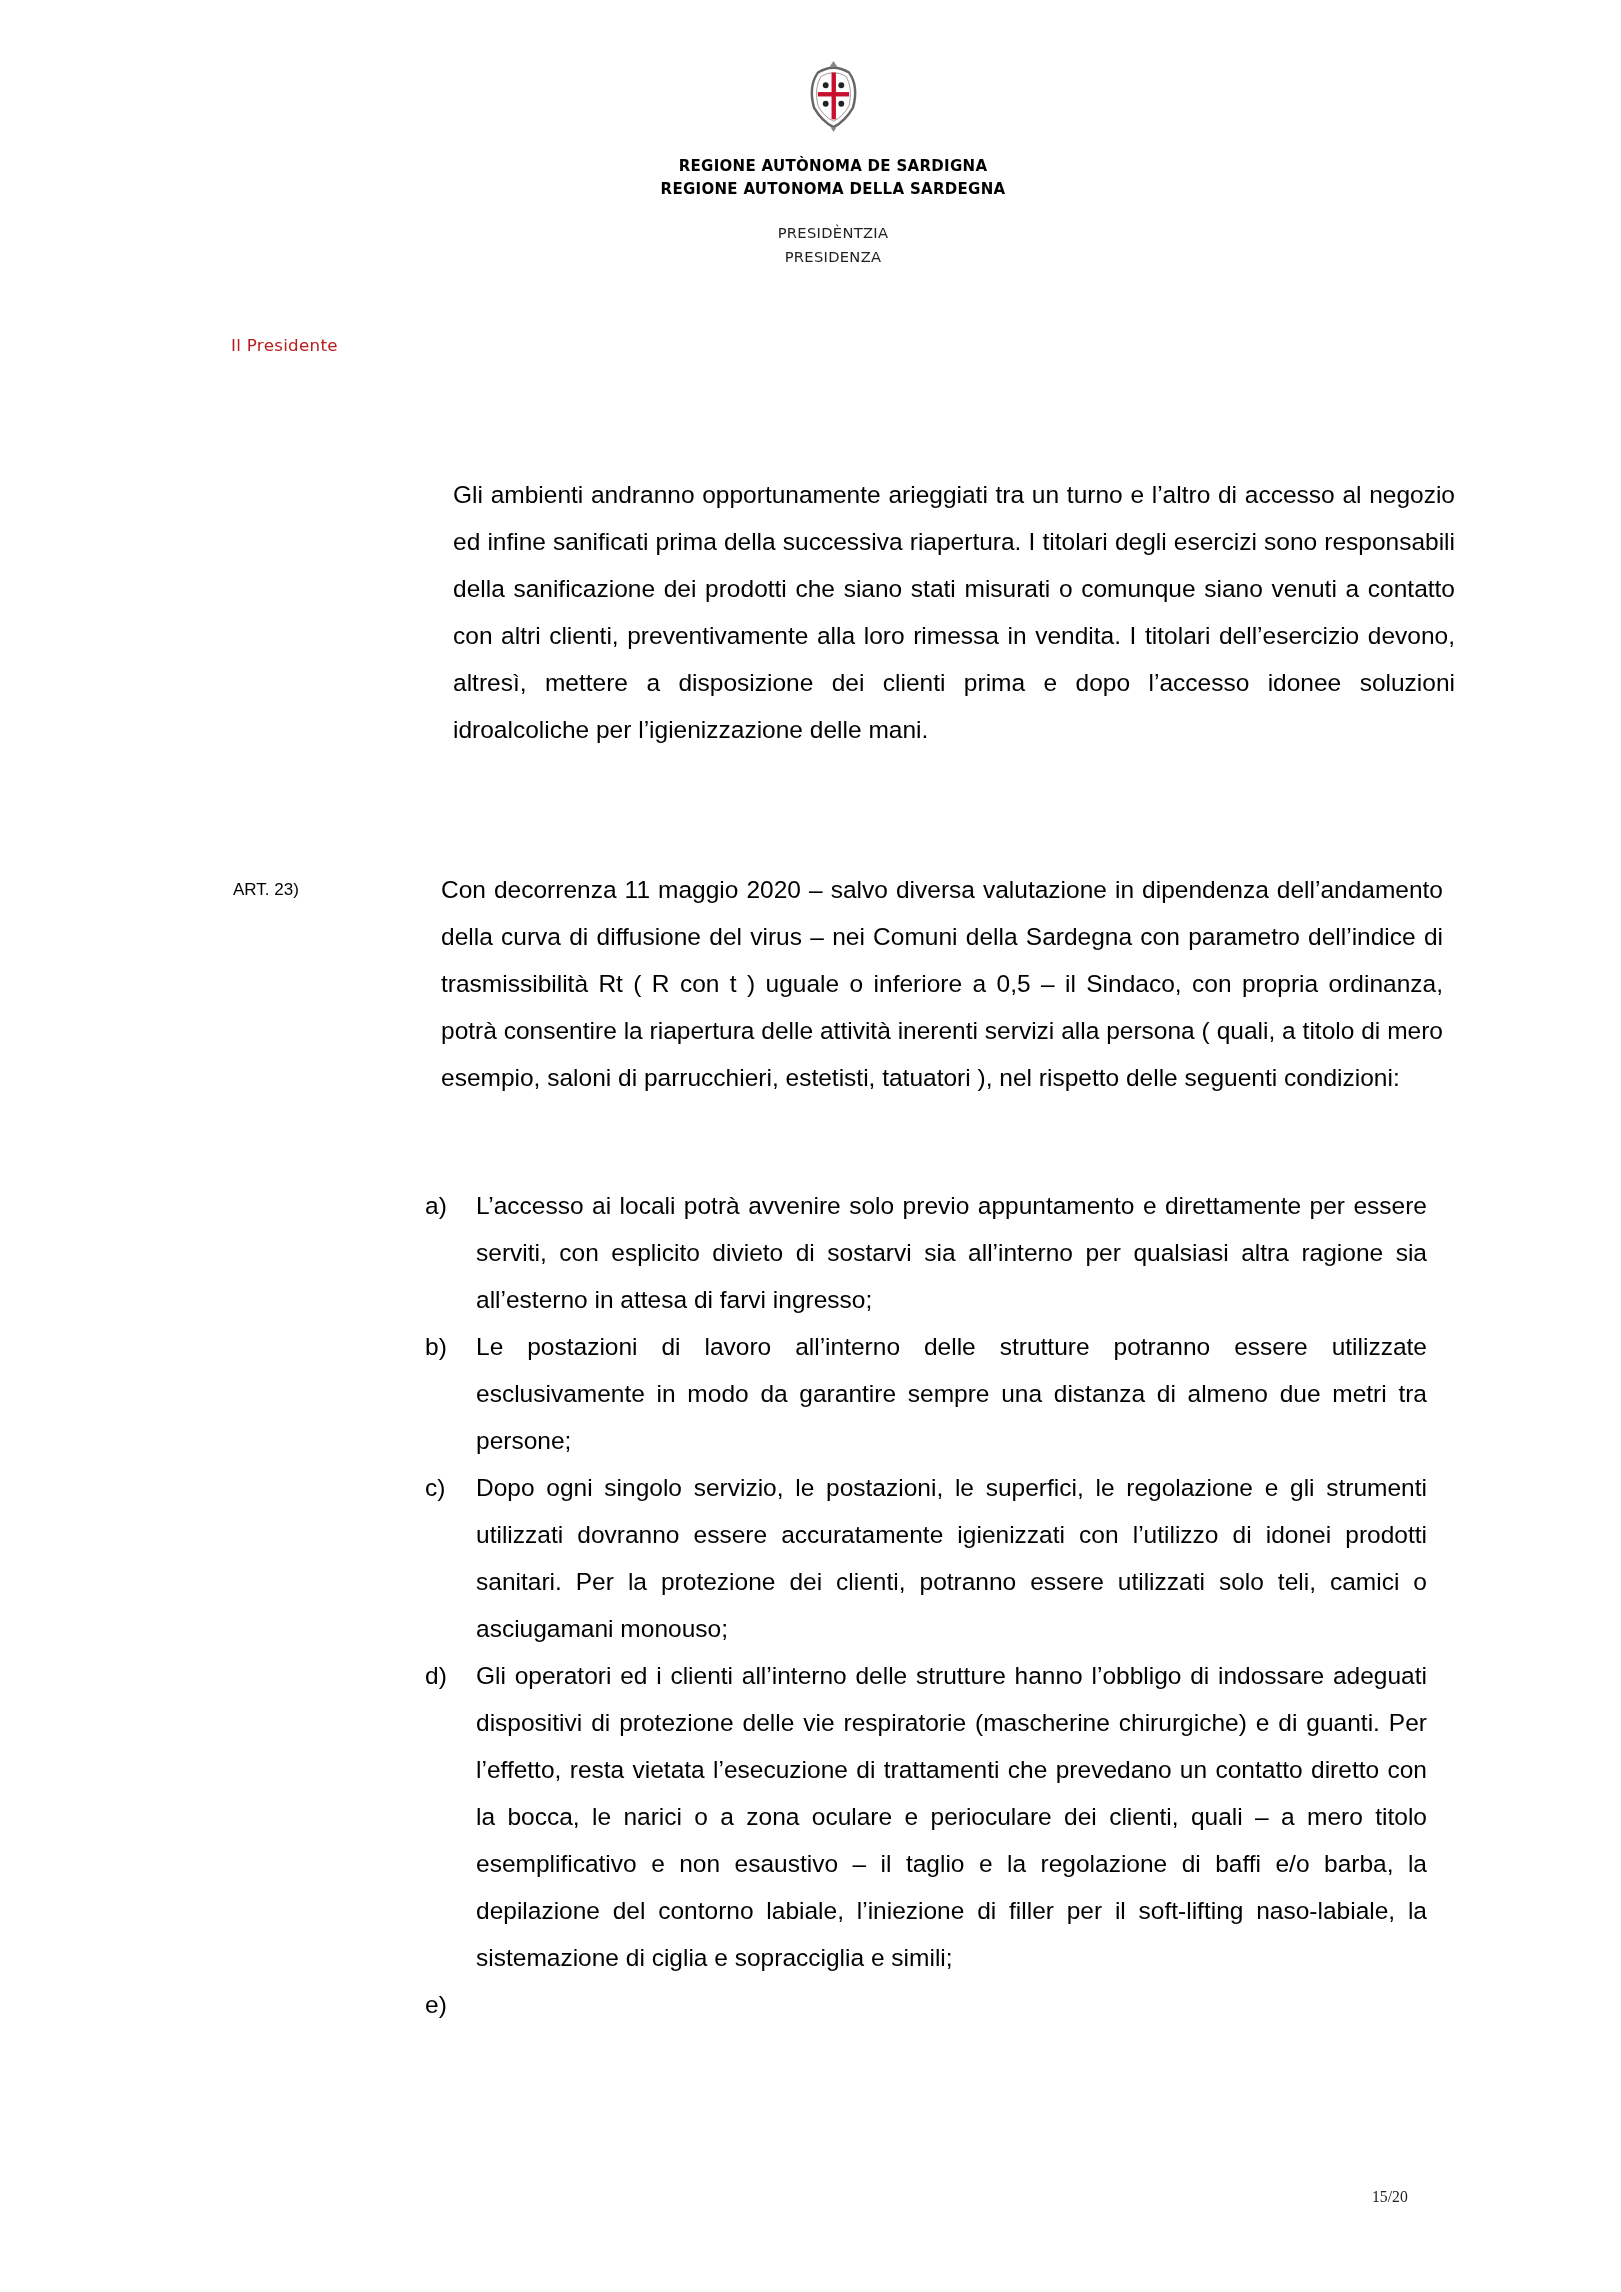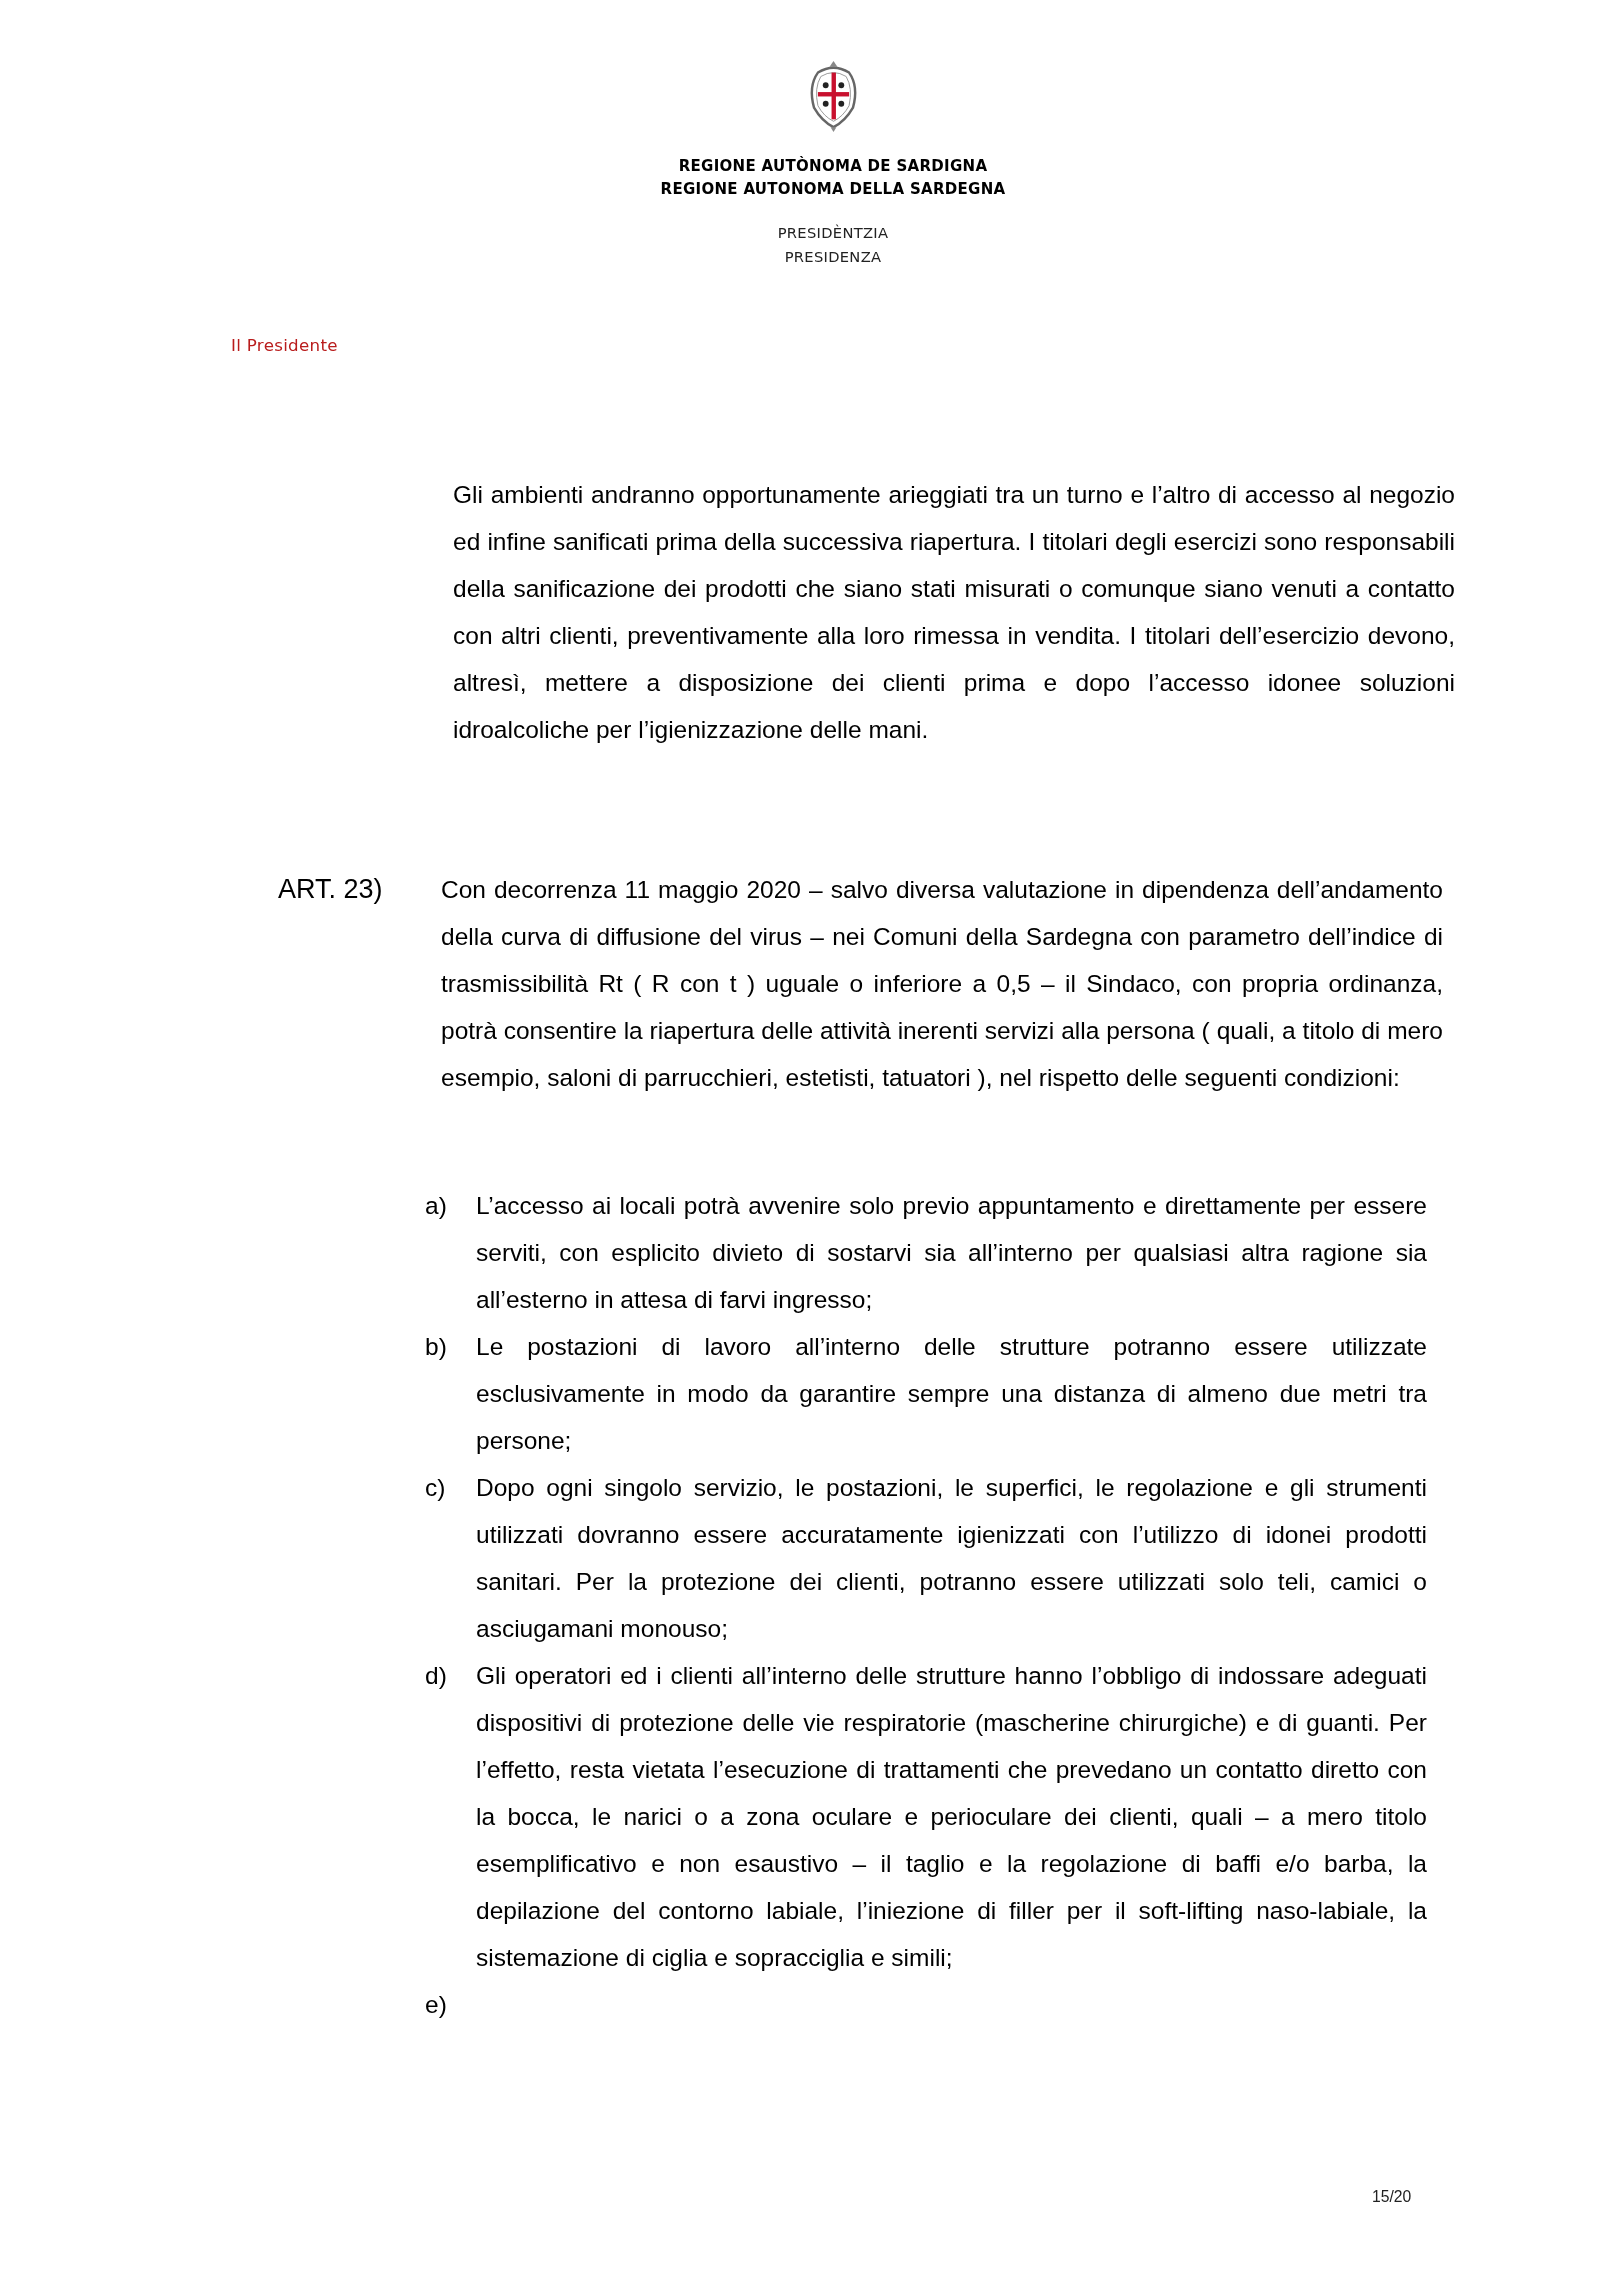--- a/index.html
+++ b/index.html
@@ -6,26 +6,26 @@
   body { width: 1621px; height: 2293px; position: relative; overflow: hidden; color: #000; }
   .header { position: absolute; left: 0; width: 1666px; top: 57px; text-align: center; }
   .emblem { display: block; margin: 0 auto; width: 59px; height: 76px; }
   .org { font-family: "DejaVu Sans", sans-serif; font-weight: bold; font-size: 15px; line-height: 23.5px; letter-spacing: 0.3px; }
   .org1 { margin-top: 21.6px; }
   .office { font-family: "DejaVu Sans", sans-serif; font-size: 14.7px; line-height: 23.5px; color: #222; letter-spacing: 0.3px; }
   .office1 { margin-top: 19.6px; }
   .signer { position: absolute; left: 231px; top: 335px; font-family: "DejaVu Sans", sans-serif; font-size: 16.7px; color: #b91c1c; letter-spacing: 0.3px; }
   .body-text { font-family: "Liberation Sans", sans-serif; font-size: 24.5px; line-height: 47px; text-align: justify; }
   .para1 { position: absolute; left: 425px; width: 1002px; top: 471px; margin-left: 28px; }
-  .art-label { position: absolute; left: 233px; top: 866px; font-family: "Liberation Sans", sans-serif; font-size: 27px; line-height: 47px; margin-left: 45px; }
+  .art-label { position: absolute; left: 233px; top: 866px; font-family: "Liberation Sans", sans-serif; font-size: 17px; line-height: 47px; }
   .art-body { position: absolute; left: 441px; width: 1002px; top: 866px; }
   .list { position: absolute; left: 425px; width: 1002px; top: 1182px; margin: 0; padding: 0; list-style: none; }
   .list li { position: relative; padding-left: 51px; }
   .list .marker { position: absolute; left: 0; top: 0; }
-  .page-num { position: absolute; left: 1372px; top: 2188px; font-family: Liberation Sans, sans-serif; font-size: 15.7px; color: #222; }
+  .page-num { position: absolute; left: 1372px; top: 2188px; font-family: Liberation Serif, serif; font-size: 15.7px; color: #222; }
 </style>
 </head>
 <body>
 
 <div class="header">
   <svg class="emblem" viewBox="0 0 60 78">
     <path d="M30 4 L34 10 L26 10 Z" fill="#888"></path>
     <path d="M14 16 Q30 6 46 16 Q56 30 50 52 Q42 66 30 72 Q18 66 10 52 Q4 30 14 16 Z" fill="#fff" stroke="#666" stroke-width="2.5"></path>
     <path d="M17 20 Q30 12 43 20 Q50 32 46 50 Q40 61 30 66 Q20 61 14 50 Q10 32 17 20 Z" fill="#fff" stroke="#999" stroke-width="1"></path>
     <rect x="28" y="16" width="4.5" height="48" fill="#c8102e"></rect>

